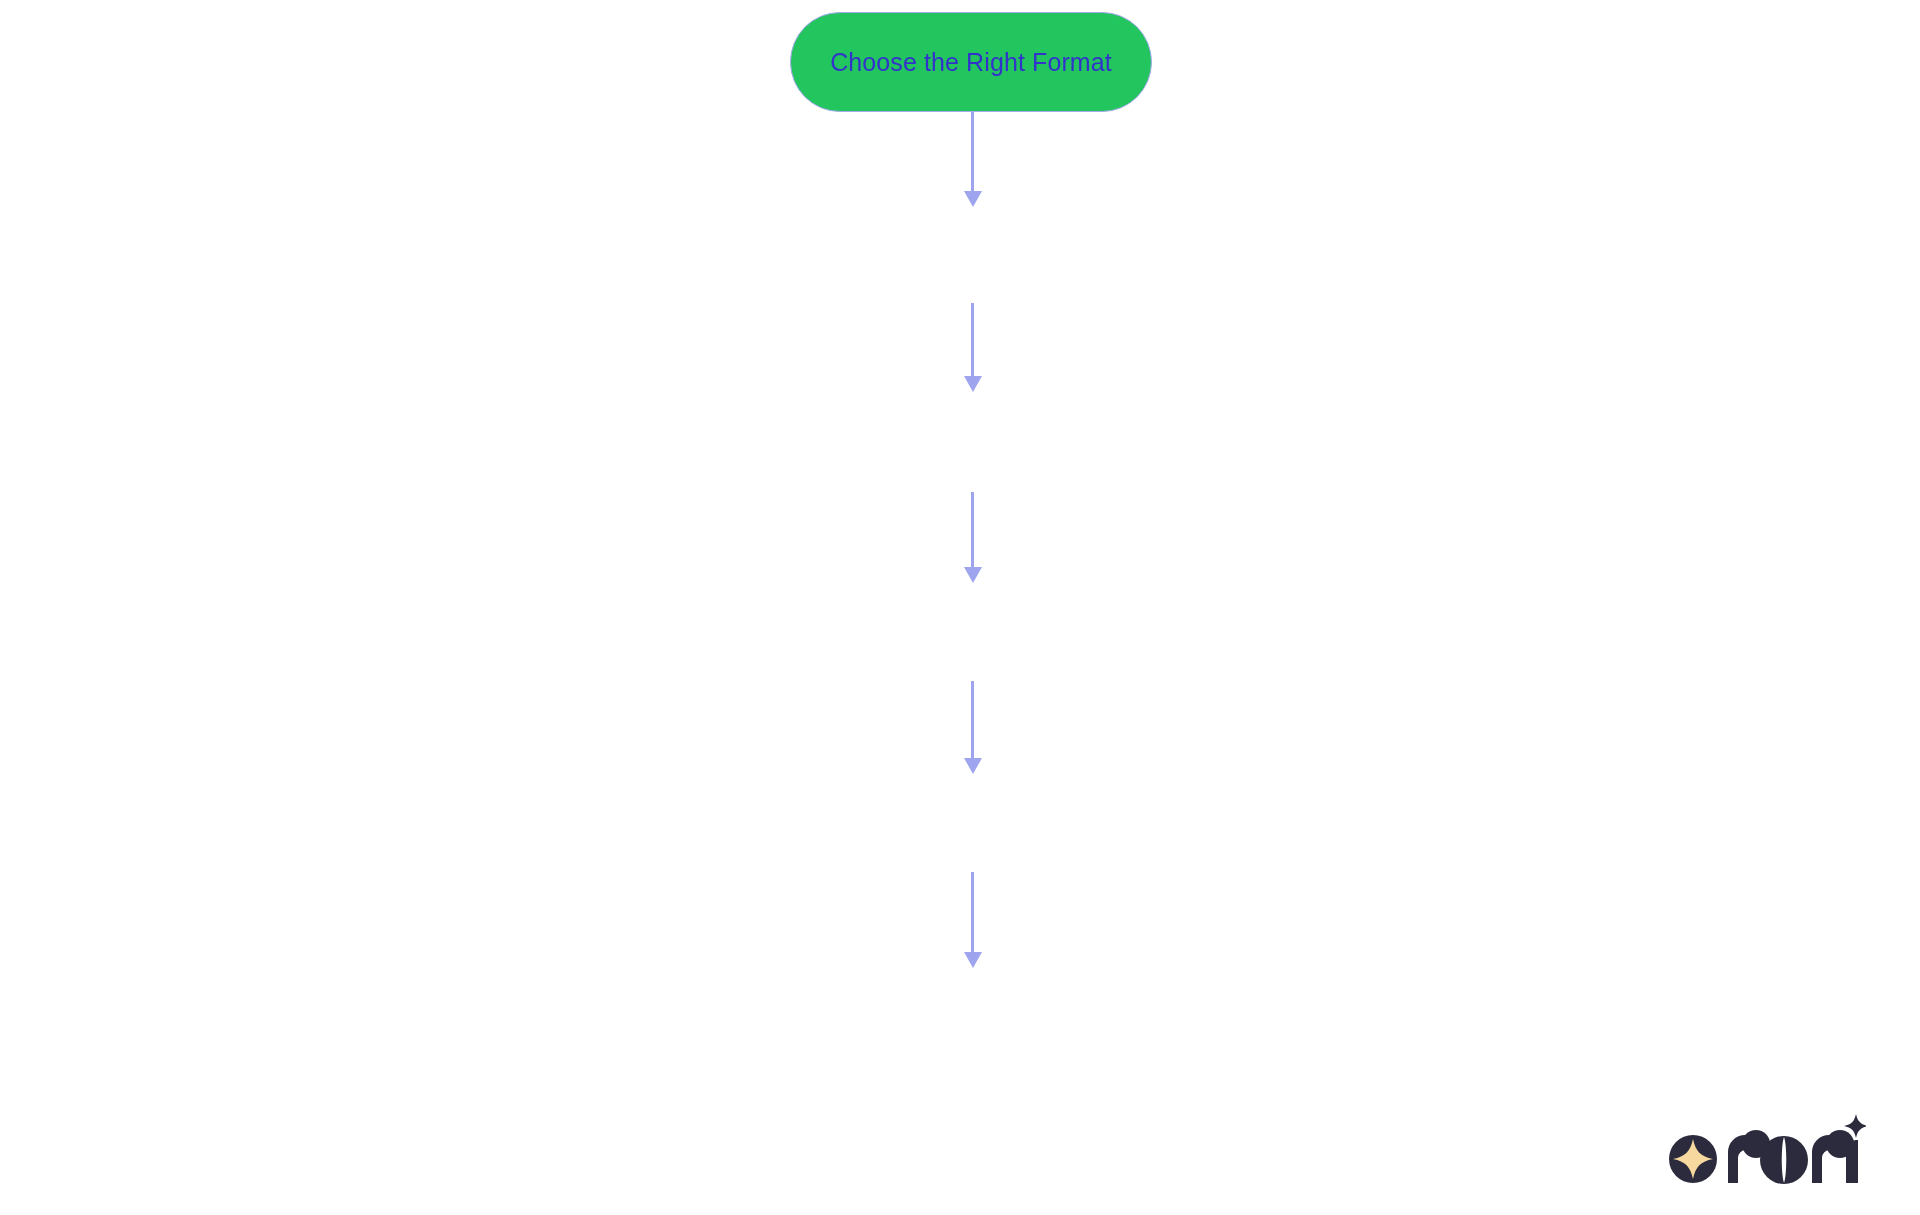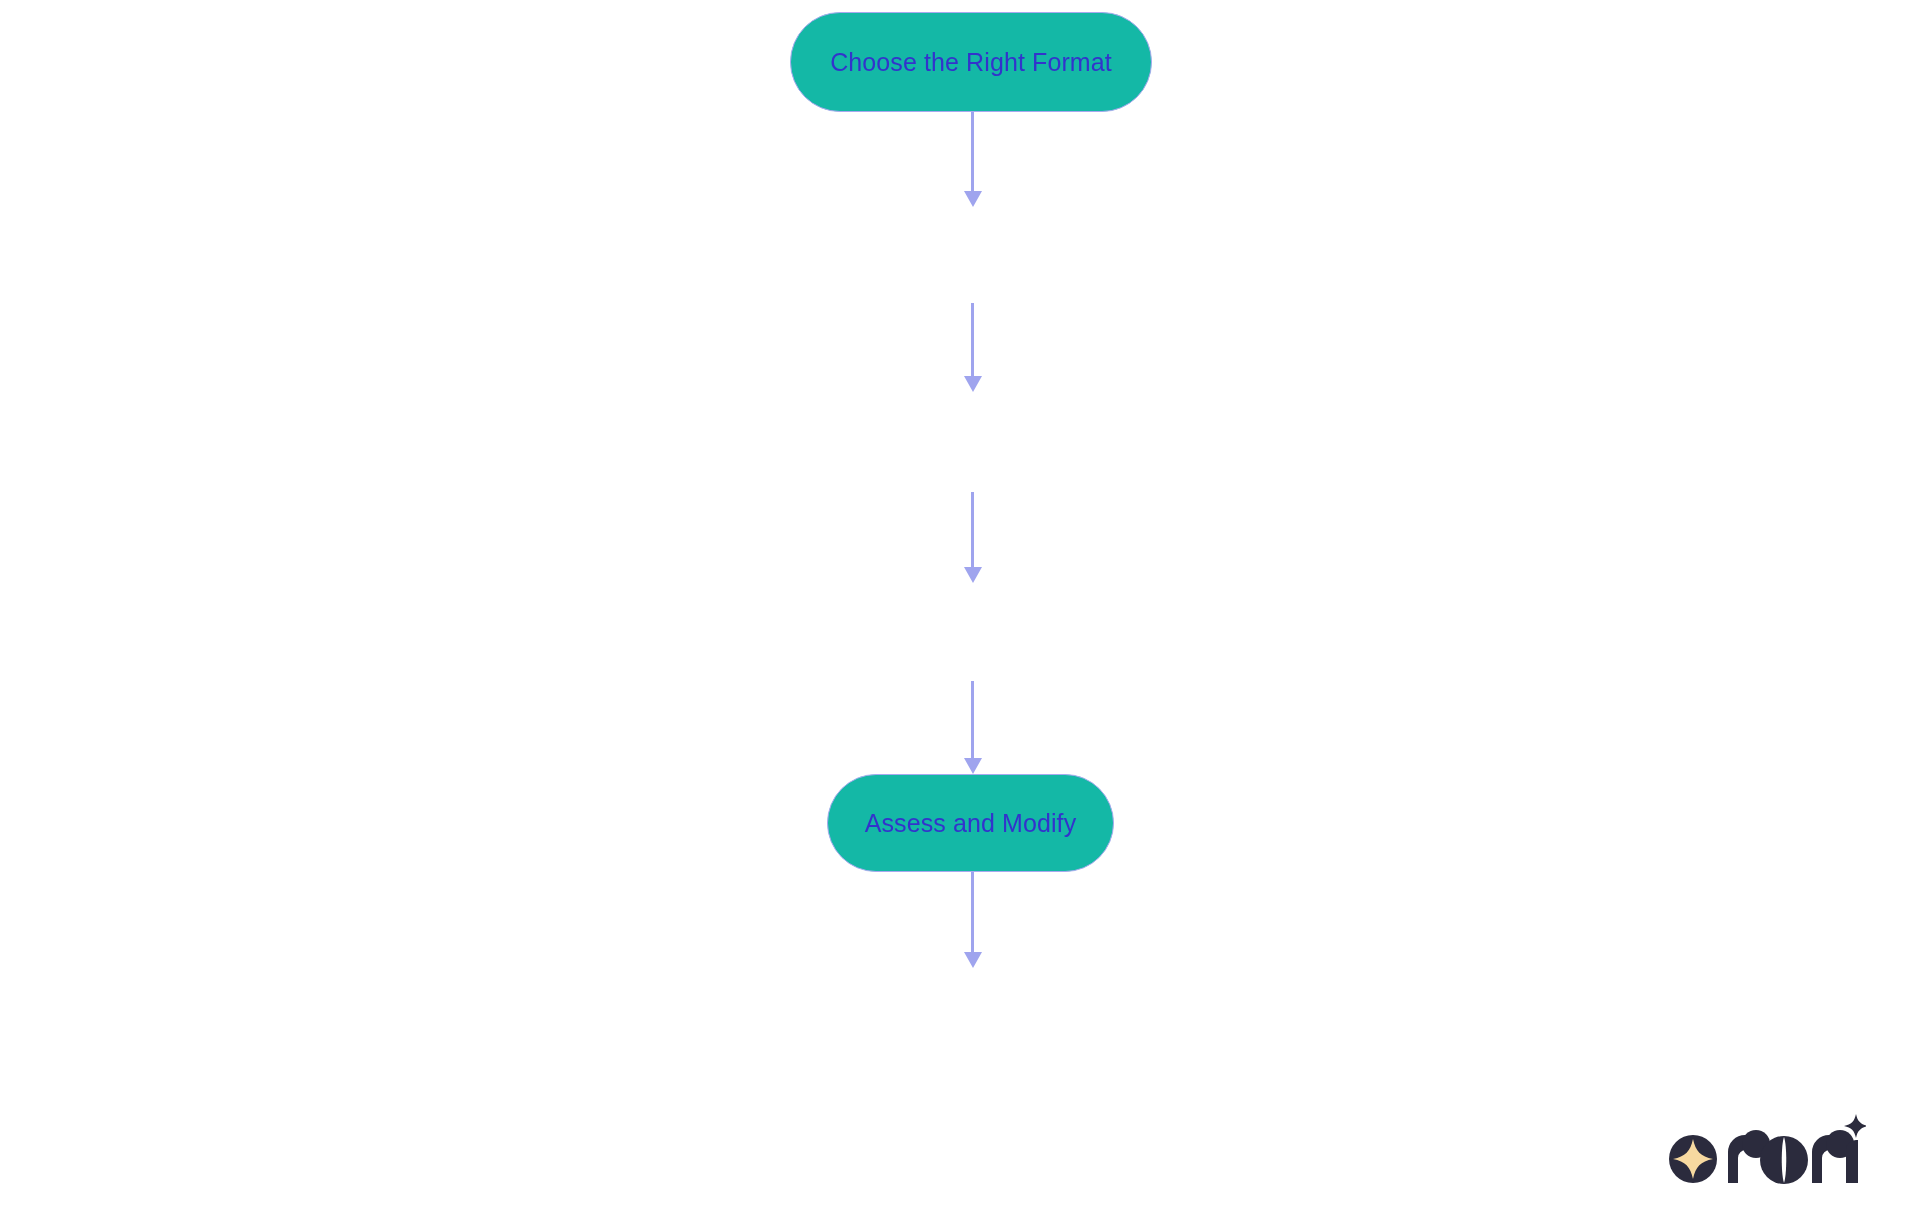--- a/index.html
+++ b/index.html
@@ -20,21 +20,21 @@
     left: 0;
     top: 0;
     width: 1920px;
     height: 1215px;
   }
 
   
   .node {
     position: absolute;
     box-sizing: border-box;
-    background: #14b8a6;
+    background: #22c55e;
     border: 1.6px solid #a7a9ef;
     border-radius: 56px;
     display: flex;
     align-items: center;
     justify-content: center;
     text-align: center;
   }
   .node-label {
     color: #3333cc;
     font-family: "Liberation Sans", sans-serif;
@@ -110,23 +110,20 @@
 
 <div id="flow-canvas">
 
   <div class="node node-0">
     <span class="node-label">Choose the Right Format</span>
   </div>
 
 
 
 
-  <div class="node node-4">
-    <span class="node-label">Assess and Modify</span>
-  </div>
 
 
   <div class="connector conn-0">
     <div class="shaft"></div>
     <div class="head"></div>
   </div>
 
   <div class="connector conn-1">
     <div class="shaft"></div>
     <div class="head"></div>

